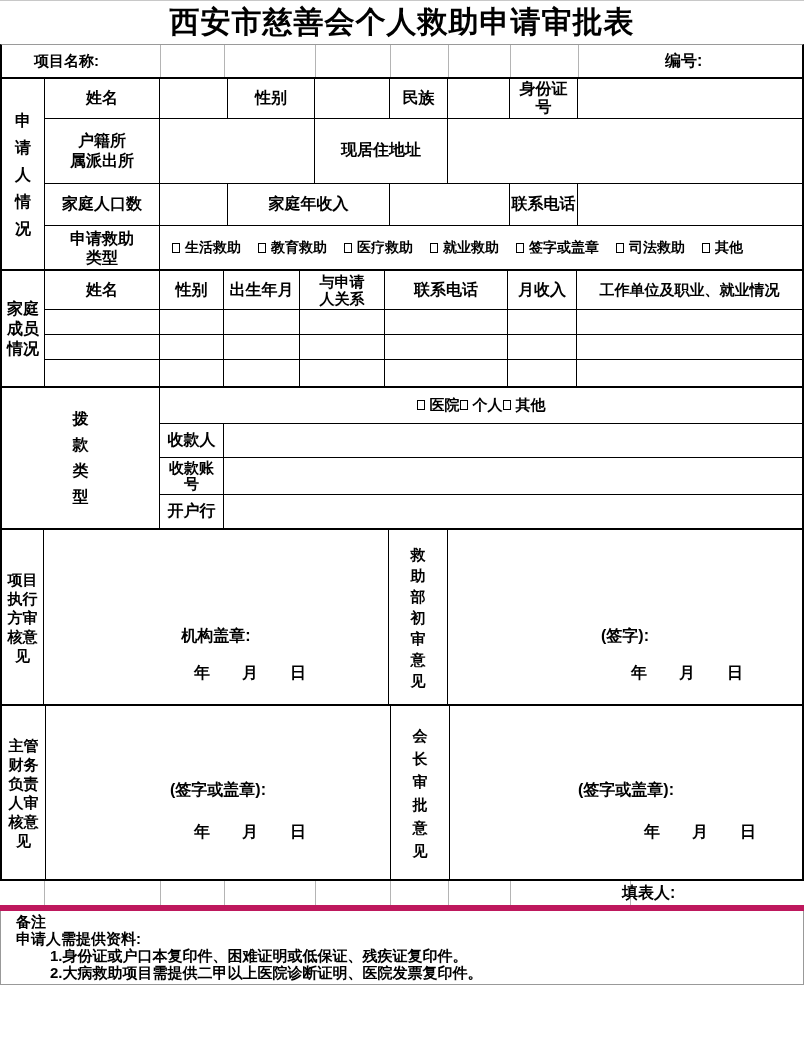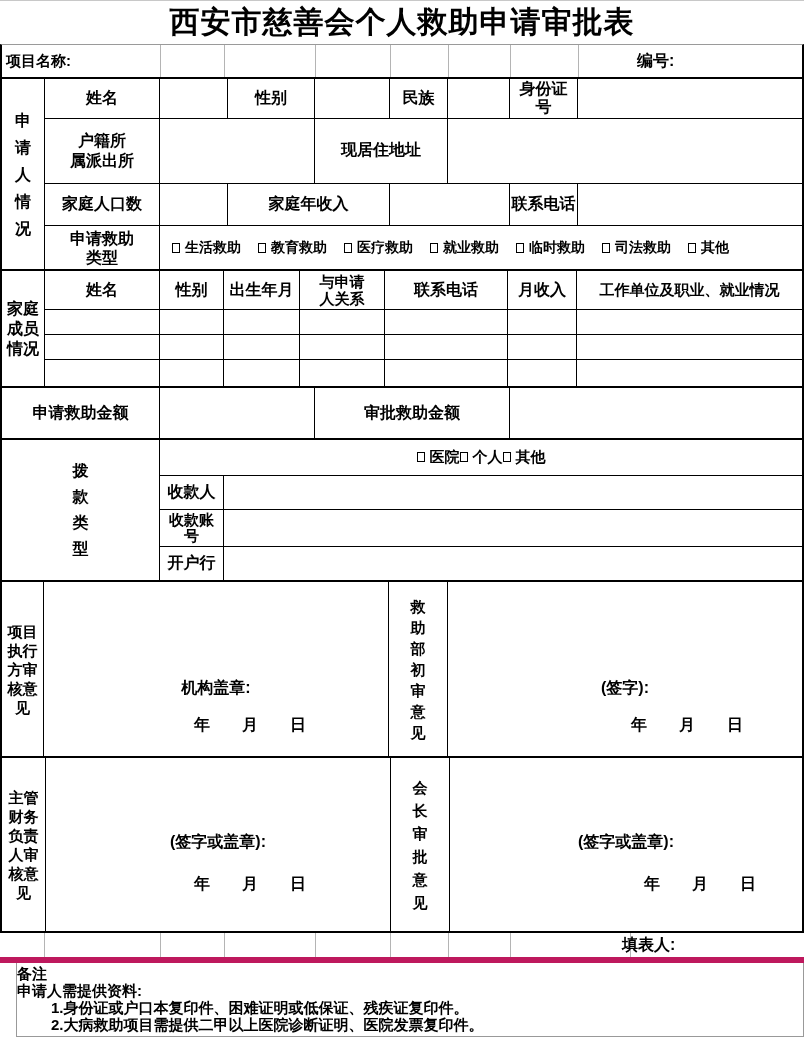--- a/index.html
+++ b/index.html
@@ -18,33 +18,33 @@
   .col{flex:1;display:flex;flex-direction:column;min-width:0;}
   .fr{display:flex;box-sizing:border-box;}
   .c{box-sizing:border-box;border-right:1px solid #000;display:flex;align-items:center;justify-content:center;text-align:center;min-width:0;font-size:16px;}
   .fr .c:last-child,.blk > .c:last-child{border-right:none;}
   .grow{flex:1;}
   .pre{white-space:pre-line;}
   .vlab{box-sizing:border-box;border-right:1px solid #000;display:flex;align-items:center;justify-content:center;text-align:center;white-space:pre-line;font-size:16px;}
   
   .hdr-row{position:relative;height:34px;box-sizing:border-box;border-bottom:2px solid #000;}
   .gline{position:absolute;top:0;bottom:0;width:1px;background:#b4b4b4;}
-  .hdr-row .txt{position:absolute;top:0;height:100%;display:flex;align-items:center;font-size:15px;}
+  .hdr-row .txt{position:absolute;top:0;height:100%;display:flex;align-items:center;font-size:15px;margin-left:28px;}
   .footer-row{position:relative;height:30px;box-sizing:border-box;border-bottom:6px solid #be185d;}
   .footer-row .txt{position:absolute;top:0;height:100%;display:flex;align-items:center;font-size:16px;}
   
   .optrow{display:flex;align-items:center;}
   .opt{display:inline-flex;align-items:center;white-space:nowrap;}
   .cb{display:inline-block;width:6px;height:8px;border:1px solid #000;margin-right:5px;flex:none;}
   
   .appr{position:relative;box-sizing:border-box;}
   .stamp{position:absolute;left:0;right:0;text-align:center;font-size:16px;}
   .dline{position:absolute;left:8px;right:0;text-align:center;font-size:16px;}
   
-  .notes{box-sizing:border-box;height:74px;border:1px solid #999;border-top:none;padding:2px 4px 0 0;margin-left:16px;}
+  .notes{box-sizing:border-box;height:74px;border:1px solid #999;border-top:none;padding:2px 4px 0 15px;}
   .notes div{font-size:15px;line-height:17px;}
   .notes .ind{padding-left:34px;}
   .fs15{font-size:15px;}
   .fs14{font-size:14px;}
 </style>
 </head>
 <body>
 
 <div class="sheet">
 
@@ -114,21 +114,21 @@
             <span class="opt">
                 <span class="cb"></span>
                 <span>医疗救助</span>
               </span>
             <span class="opt">
                 <span class="cb"></span>
                 <span>就业救助</span>
               </span>
             <span class="opt">
                 <span class="cb"></span>
-                <span>临时救助</span>
+                <span>签字或盖章</span>
               </span>
             <span class="opt">
                 <span class="cb"></span>
                 <span>司法救助</span>
               </span>
             <span class="opt">
                 <span class="cb"></span>
                 <span>其他</span>
               </span>
           </div>
@@ -174,26 +174,20 @@
           <div class="c" style="width:64px"></div>
           <div class="c" style="width:76px"></div>
           <div class="c" style="width:85px"></div>
           <div class="c" style="width:123px"></div>
           <div class="c" style="width:69px"></div>
           <div class="c grow"></div>
         </div>
       </div>
     </div>
 
-    <div class="blk bb2" style="height:52px">
-      <div class="c" style="width:158px">申请救助金额</div>
-      <div class="c" style="width:155px"></div>
-      <div class="c" style="width:195px">审批救助金额</div>
-      <div class="c grow"></div>
-    </div>
 
     <div class="blk bb2" style="height:142px">
       <div class="vlab" style="width:158px;line-height:26px">拨
 款
 类
 型</div>
       <div class="col">
         <div class="fr bb1" style="height:36px">
           <div class="c grow optrow fs15" style="justify-content:center;">
             <span class="opt">

